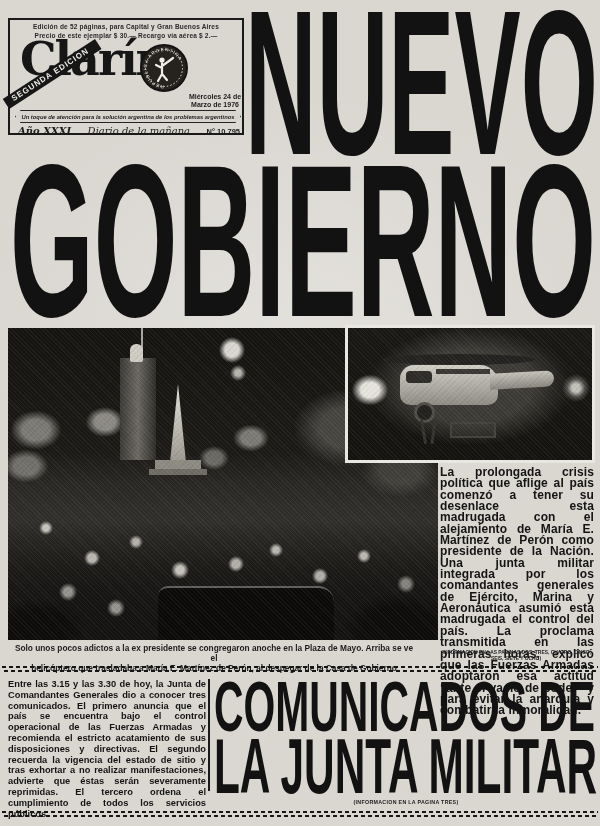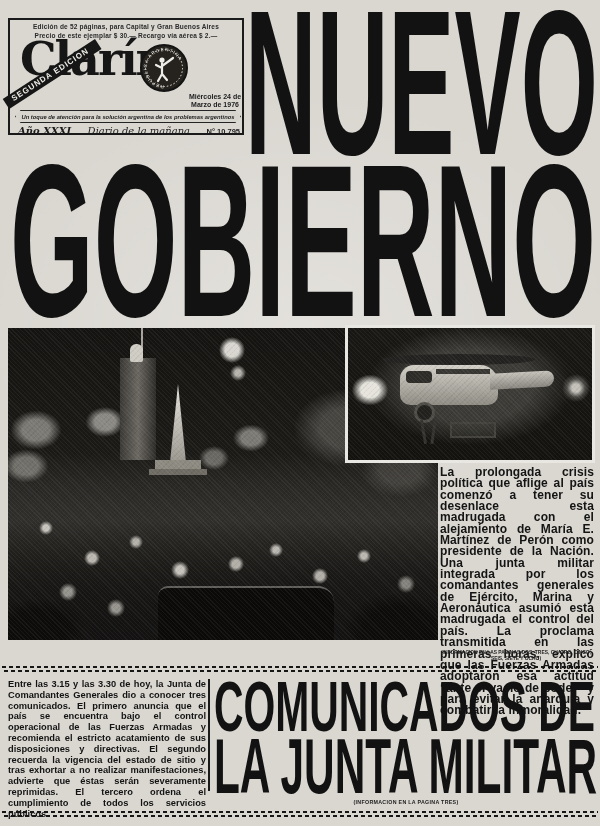--- a/index.html
+++ b/index.html
@@ -171,20 +171,24 @@
     <div class="heli-tail"></div>
     <div class="heli-window"></div>
     <div class="heli-stripe"></div>
     <div class="heli-wheel"></div>
     <div class="heli-skid"></div>
     <div class="heli-skid2"></div>
     <div class="heli-box"></div>
     <div class="grain"></div>
   </div>
 
+  <div class="caption">
+    <div>Solo unos pocos adictos a la ex presidente se congregaron anoche en la Plaza de Mayo. Arriba se ve el</div>
+    <div>helicóptero que trasladaba a María E. Martínez de Perón, al despegar de la Casa de Gobierno</div>
+  </div>
 
   <div class="lead">La prolongada crisis política que aflige al país comenzó a tener su desenlace esta madrugada con el alejamiento de María E. Martínez de Perón como presidente de la Nación. Una junta militar integrada por los comandantes generales de Ejército, Marina y Aeronáutica asumió esta madrugada el control del país. La proclama transmitida en las primeras horas, explicó que las Fuerzas Armadas adoptaron esa actitud “ante el vacío de poder” y para evitar la anarquía y combatir la inmoralidad.</div>
   <div class="lead-foot">(INFORMACION EN LAS PAGINAS DOS, TRES, CUATRO, CINCO, SEIS, SIETE Y OCHO)</div>
 
   <div class="dotrule rule1"></div>
 
   <div class="secondary">Entre las 3.15 y las 3.30 de hoy, la Junta de Comandantes Generales dio a conocer tres comunicados. El primero anuncia que el país se encuentra bajo el control operacional de las Fuerzas Armadas y recomienda el estricto acatamiento de sus disposiciones y directivas. El segundo recuerda la vigencia del estado de sitio y tras exhortar a no realizar manifestaciones, advierte que éstas serán severamente reprimidas. El tercero ordena el cumplimiento de todos los servicios públicos.</div>
   <div class="vrule"></div>
 
   <svg class="bigsvg" style="left:214px;top:680px;" width="381" height="52" viewBox="0 0 381 52">

